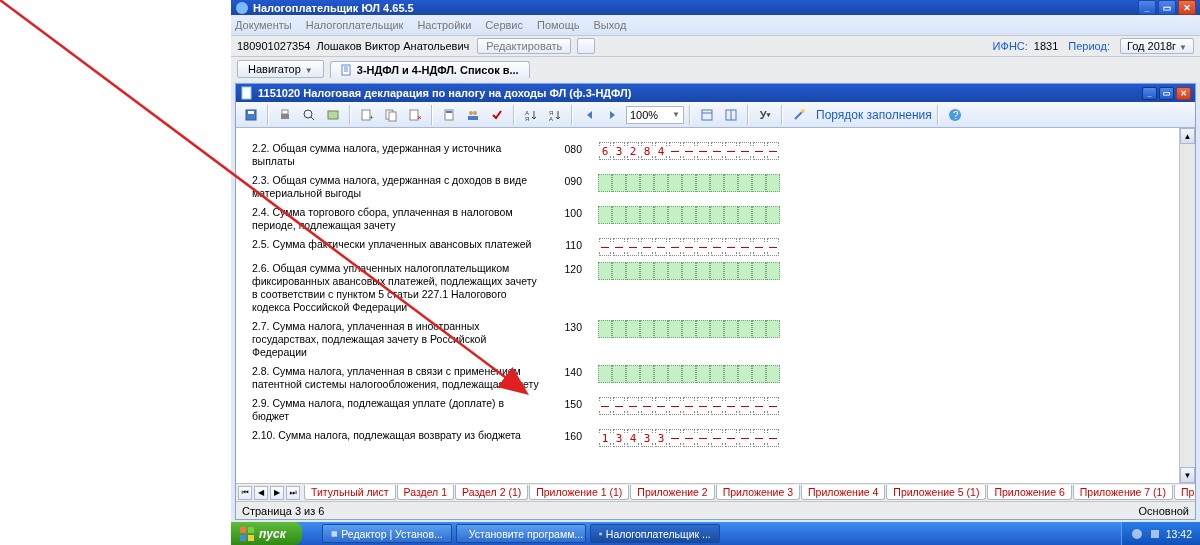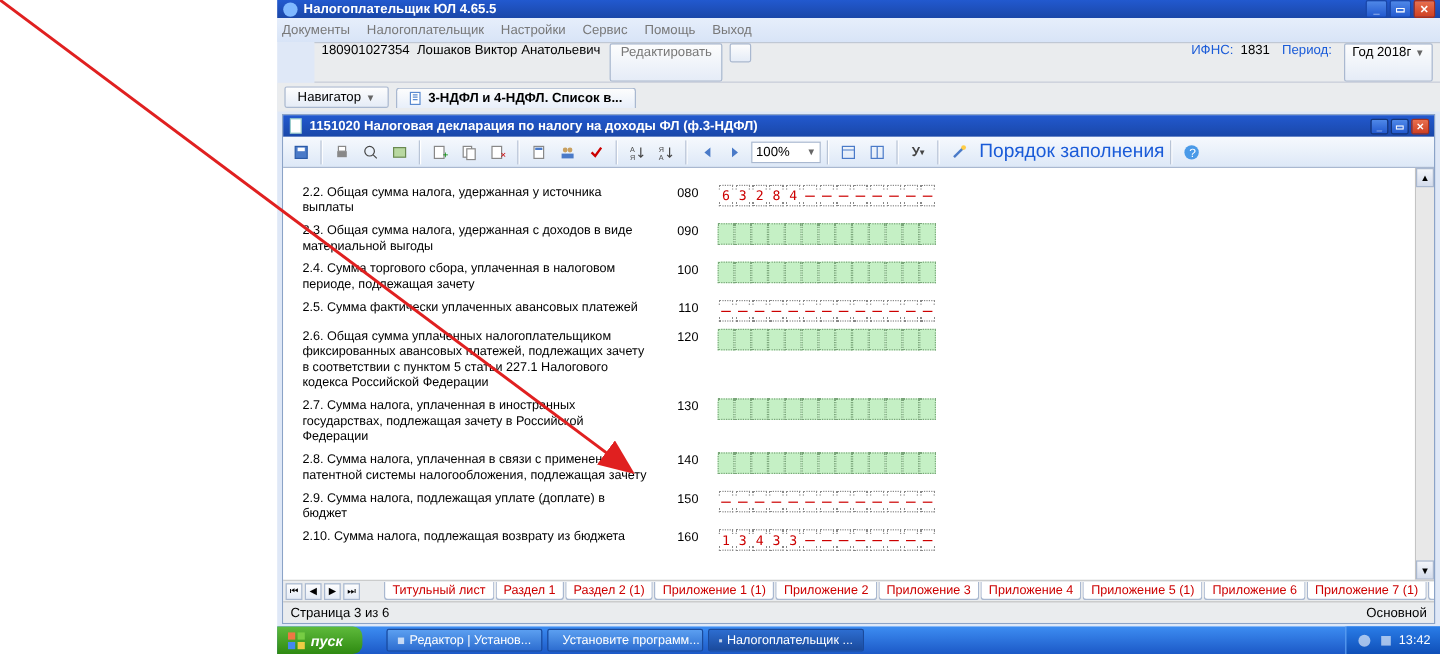--- a/index.html
+++ b/index.html
@@ -8,21 +8,21 @@
 .app-window { position: absolute; left: 231px; top: 0; right: 0; bottom: 23px; background: #dfe8f7; display: flex; flex-direction: column; }
 .titlebar { height: 15px; background: linear-gradient(#2259cf,#1a47a8); display: flex; align-items: center; color: #fff; font-weight: bold; padding: 0 4px; font-size: 11px; }
 .titlebar .win-icon { width: 14px; height: 14px; margin-right: 4px; }
 .titlebar .spacer { flex: 1; }
 .win-btn { width: 18px; height: 15px; margin-left: 2px; background: linear-gradient(#4f88e8,#2259cf); border: 1px solid #1a47a8; border-radius: 2px; color:#fff; display:flex; align-items:center; justify-content:center; font-size:9px; cursor:pointer;}
 .win-btn.close { background: linear-gradient(#e8704f,#cf4022); border-color:#a82f1a;}
 
 .menubar { height: 20px; background: linear-gradient(#e6eefb,#d8e4f7); display: flex; align-items: center; padding: 0 4px; font-size: 11px; color: #787878; }
 .menubar span { margin-right: 14px; cursor: pointer; }
 
-.idbar { height: 34px; background: #eaecee; border-top:1px solid #c0c8d4; border-bottom:1px solid #c0c8d4; display: flex; padding: 0 6px; font-size: 11px; margin-left: 31px; }
+.idbar { height: 22px; background: #eaecee; border-top:1px solid #c0c8d4; border-bottom:1px solid #c0c8d4; display: flex; align-items: center; padding: 0 6px; font-size: 11px; }
 .idbar .idnum { color: #000; }
 .idbar .name { margin-left: 6px; color:#000; }
 .idbar .edit-btn { margin-left: 8px; padding: 1px 8px; border:1px solid #a9b8d0; background:linear-gradient(#fdfdfd,#e5ecf7); border-radius:2px; cursor:pointer; color:#787878;}
 .idbar .graybtn { margin-left: 6px; width:18px; height:16px; border:1px solid #a9b8d0; background:linear-gradient(#fdfdfd,#e5ecf7); border-radius:2px;}
 .idbar .spacer { flex:1; }
 .idbar .link { color:#1a5bd8; margin-left:10px; cursor:pointer; }
 .idbar .val { margin-left:6px; color:#000; }
 .idbar .yearbox { margin-left:10px; padding:1px 6px; border:1px solid #a9b8d0; background:linear-gradient(#fdfdfd,#e5ecf7); border-radius:2px; cursor:pointer; }
 
 .navbar { height: 24px; background:#eaecee; display:flex; align-items:center; padding:0 6px; }
@@ -35,21 +35,21 @@
 .doctitle { height:18px; background:linear-gradient(#2259cf,#1a47a8); color:#fff; font-weight:bold; font-size:11px; display:flex; align-items:center; padding:0 4px;}
 .doctitle .spacer{flex:1;}
 .doctitle .wb{ width:15px; height:13px; margin-left:2px; border:1px solid #14357a; background:linear-gradient(#4f88e8,#2259cf); border-radius:2px; display:flex; align-items:center;justify-content:center;font-size:8px;cursor:pointer;}
 .doctitle .wb.close{background:linear-gradient(#e8704f,#cf4022); border-color:#a82f1a;}
 
 .toolbar { height:26px; background:linear-gradient(#f6f9fd,#dde8f7); border-bottom:1px solid #a9b8d0; display:flex; align-items:center; padding:0 4px; gap:2px;}
 .tbtn { width:22px; height:20px; border:1px solid transparent; display:flex; align-items:center; justify-content:center; cursor:pointer; border-radius:2px;}
 .tsep { width:2px; height:20px; border-left:1px solid #b8c4d6; border-right:1px solid #fff; margin:0 3px;}
 .zoom { width:58px; height:18px; border:1px solid #a9b8d0; background:#fff; font-size:11px; padding:0 3px; display:flex; align-items:center;}
 .zoom .dd{margin-left:auto; font-size:8px; color:#666;}
-.tlink { color:#1a5bd8; margin-left:4px; cursor:pointer; font-size:16px;}
+.tlink { color:#1a5bd8; margin-left:4px; cursor:pointer; font-size:12px;}
 
 .docbody { flex:1; background:#f2f2f2; display:flex; min-height:0;}
 .page { flex:1; background:#fff; padding:8px 16px; overflow:hidden; position:relative;}
 .vscroll { width:16px; background:#e8e8e8; border-left:1px solid #c4c4c4; display:flex; flex-direction:column;}
 .vscroll .arr { height:16px; background:linear-gradient(#f4f6fa,#d4dcec); border:1px solid #a9b8d0; display:flex;align-items:center;justify-content:center;font-size:8px;cursor:pointer;}
 .vscroll .track{flex:1;}
 
 .row { display:flex; align-items:flex-start; margin:6px 0;gap:12px;}
 .row .label { width:290px; font-size:10.5px; line-height:13px; }
 .row .code { width:28px; font-size:10.5px; text-align:right; padding-top:1px;}
@@ -60,21 +60,21 @@
 .cell::after{bottom:0;border-bottom:1px dotted #888;border-left:1px dotted #888;border-right:1px dotted #888;}
 .cell.green{background:#c5f0c5;}
 .cell.green::before,.cell.green::after{border:none;}
 .cell.green{border:1px dotted #7aa57a;}
 .cell .ch{position:absolute;inset:0;display:flex;align-items:center;justify-content:center;font-size:11px;font-family:monospace;}
 .cell .ch.red{color:#c00;}
 .cell .dash{position:absolute;top:50%;left:3px;right:3px;border-top:1px solid #c00;}
 
 .hscroll-area { height:18px; background:#eaecee; display:flex; align-items:center; border-top:1px solid #c4c4c4;}
 .hnav{ width:14px; height:14px; border:1px solid #a9b8d0; background:linear-gradient(#fdfdfd,#e5ecf7); margin-left:2px; display:flex;align-items:center;justify-content:center;font-size:8px;cursor:pointer;}
-.tabsrow{ flex:1; display:flex; align-items:flex-end; overflow:hidden; margin-left:20px;}
+.tabsrow{ flex:1; display:flex; align-items:flex-end; overflow:hidden; margin-left:4px;}
 .sheettab{ font-size:10.5px; color:#c00; padding:1px 6px; border:1px solid #a9b8d0; border-top:none; border-radius:0 0 3px 3px; background:#fff; margin-right:1px; white-space:nowrap; cursor:pointer;}
 
 .statusbar2 { height:18px; background:#eaecee; border-top:1px solid #c4c4c4; display:flex; align-items:center; padding:0 6px; font-size:11px;}
 .statusbar2 .spacer{flex:1;}
 
 .taskbar { position:absolute; left:231px; right:0; bottom:0; height:23px; background:linear-gradient(#3d8df2,#1c59c7); display:flex; align-items:center;gap:16px;}
 .startbtn { height:23px; padding:0 16px 0 8px; background:linear-gradient(#5fbb3c,#2e8a11); color:#fff; font-weight:bold; font-style:italic; display:flex; align-items:center; border-radius:0 8px 8px 0; font-size:12px;cursor:pointer;}
 .tbitem { height:19px; margin-left:4px; padding:0 8px; background:linear-gradient(#5b9ff0,#2d6dd0); border:1px solid #1a4a9c; border-radius:2px; color:#fff; font-size:10.5px; display:flex; align-items:center; max-width:130px; overflow:hidden; white-space:nowrap;cursor:pointer;}
 .tbitem.active{background:linear-gradient(#2d6dd0,#1a4a9c);}
 .taskbar .spacer{flex:1;}

